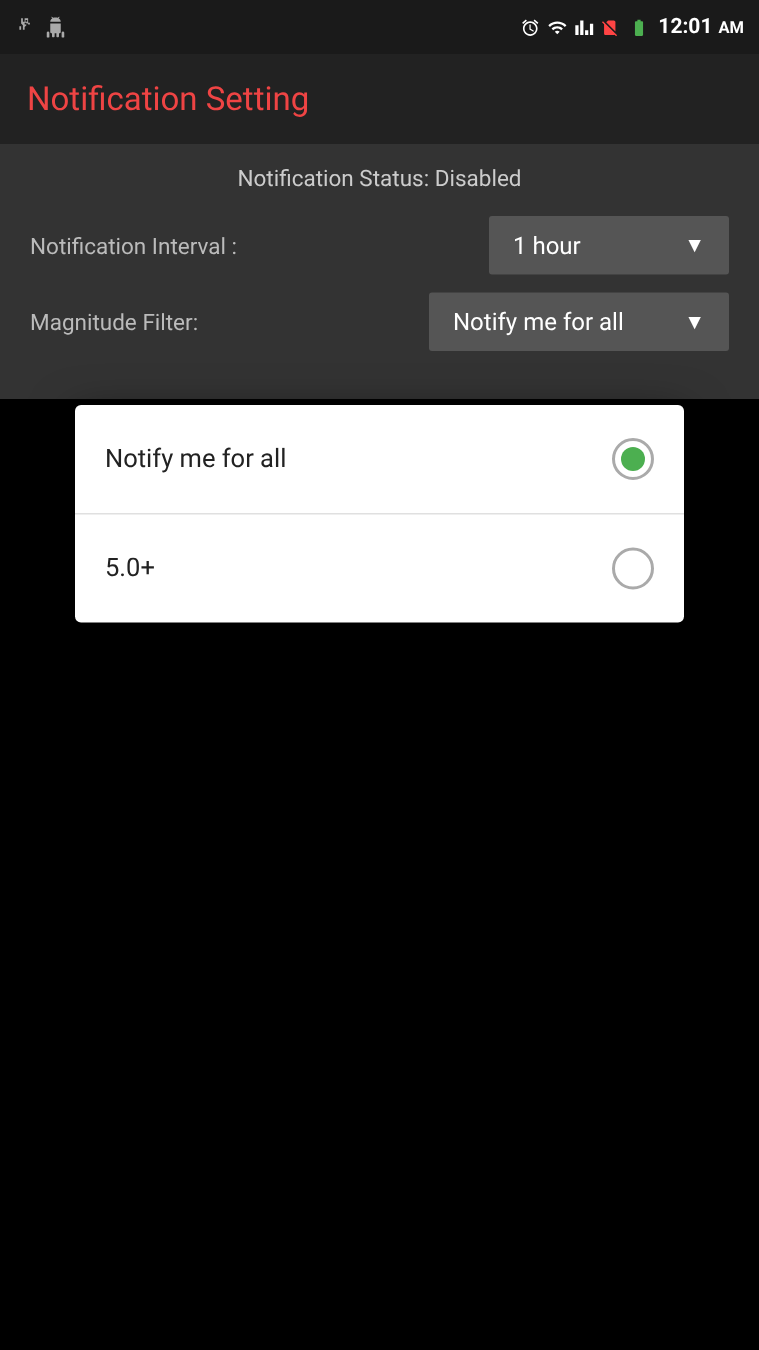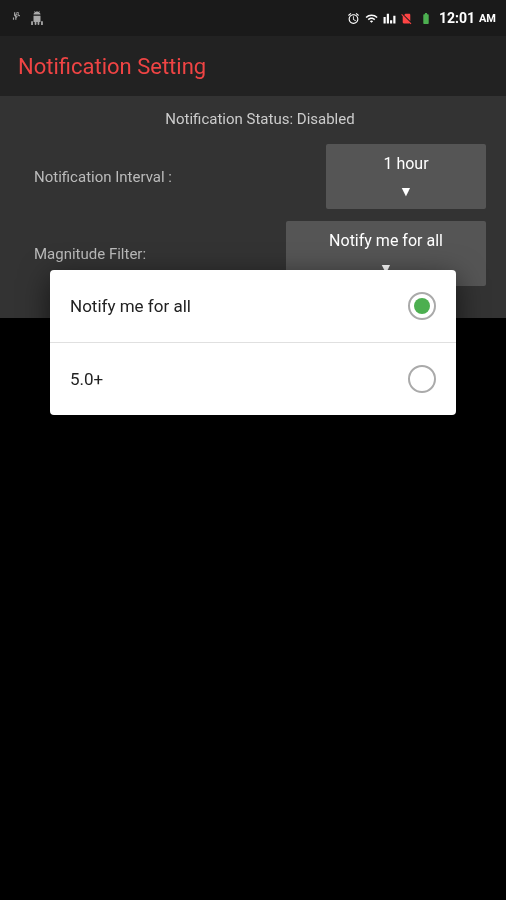--- a/index.html
+++ b/index.html
@@ -53,21 +53,21 @@
     .title-bar-text {
       color: #ef4444;
       font-size: 22px;
       font-weight: 400;
     }
 
     
     .settings-area {
       width: 100%;
       background: #333;
-      padding: 14px 20px 20px 34px;
+      padding: 14px 20px 20px 20px;
     }
 
     .notification-status {
       text-align: center;
       color: #ccc;
       font-size: 15px;
       margin-bottom: 16px;
     }
 
     .setting-row {
@@ -85,23 +85,22 @@
       background: #555;
       border: none;
       color: #fff;
       font-size: 16px;
       padding: 10px 16px;
       border-radius: 2px;
       display: flex;
       align-items: center;
       gap: 10px;
       min-width: 160px;
-      justify-content: flex-end;
+      justify-content: space-between;
       cursor: pointer;
-      flex-direction: column;
     }
     .dropdown-arrow {
       font-size: 14px;
       color: #fff;
     }
 
     .magnitude-dropdown {
       min-width: 200px;
     }
 

